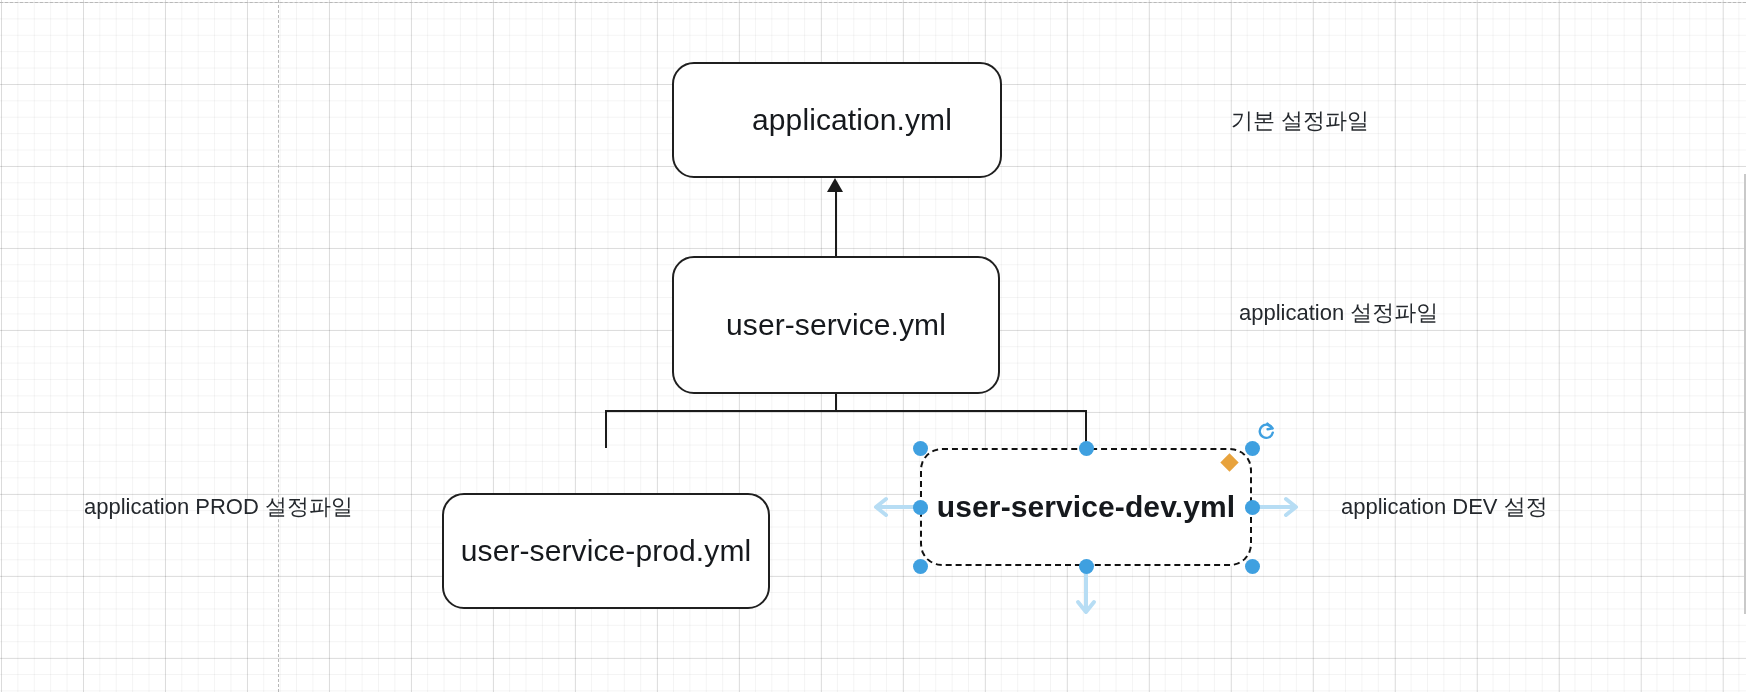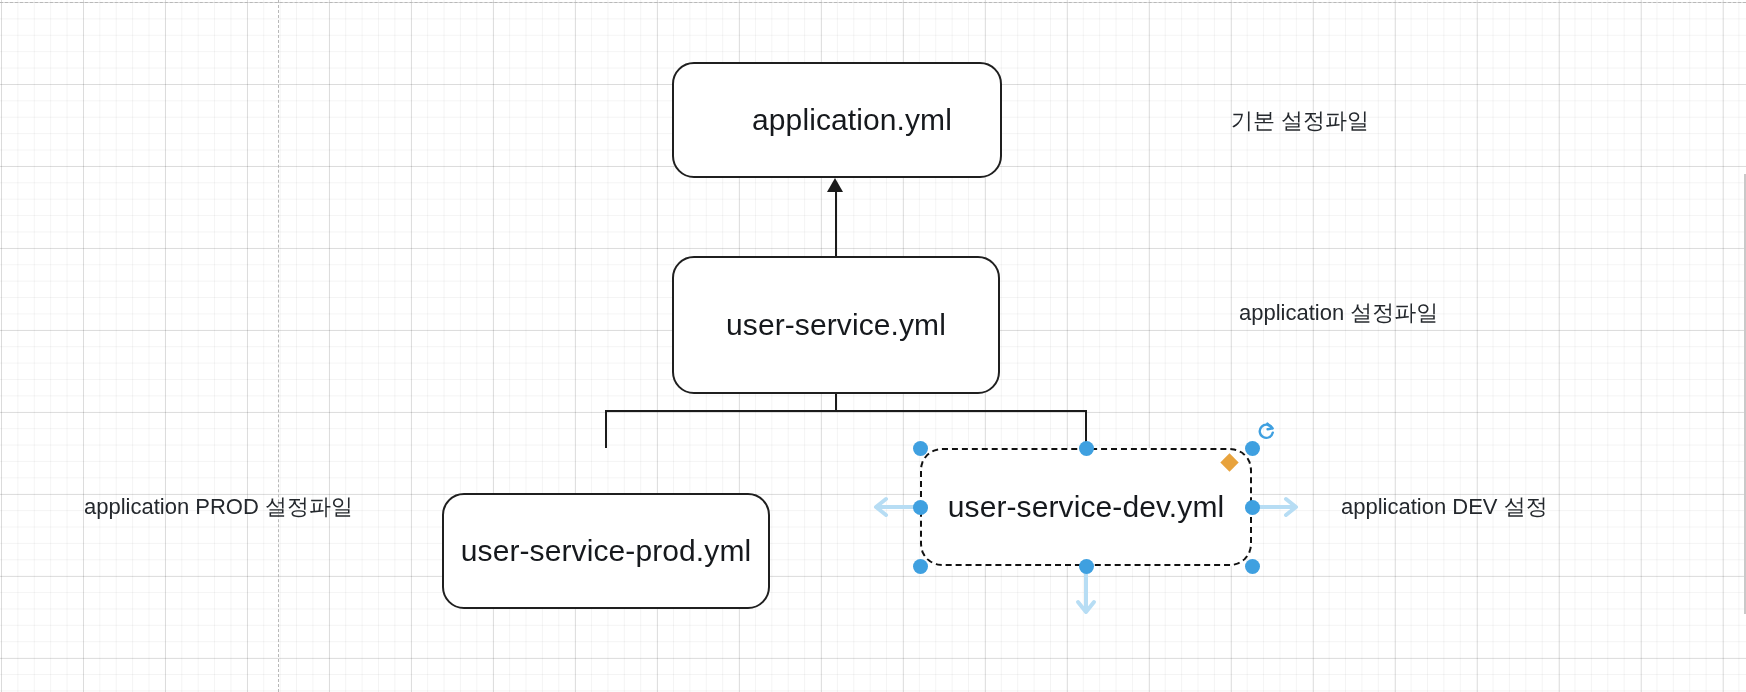--- a/index.html
+++ b/index.html
@@ -60,20 +60,21 @@
     display: flex;
     align-items: center;
     justify-content: center;
     color: #16191d;
     font-size: 30px;
     letter-spacing: 0.1px;
     white-space: nowrap;
   }
   .node.selected {
     border: 2.4px dashed #111111;
+    font-weight: bold;
   }
 
   #node-application  { left: 672px;  top: 62px;  width: 330px; height: 116px; padding-left: 30px; }
   #node-userservice  { left: 672px;  top: 256px; width: 328px; height: 138px; }
   #node-prod         { left: 442px;  top: 448px; width: 328px; height: 116px; margin-top: 45px; }
   #node-dev          { left: 920px;  top: 448px; width: 332px; height: 118px; }
 
   
   .edge-line {
     position: absolute;

